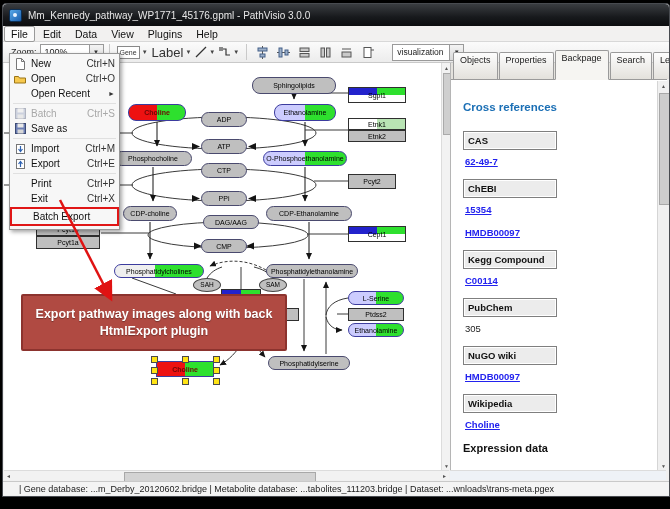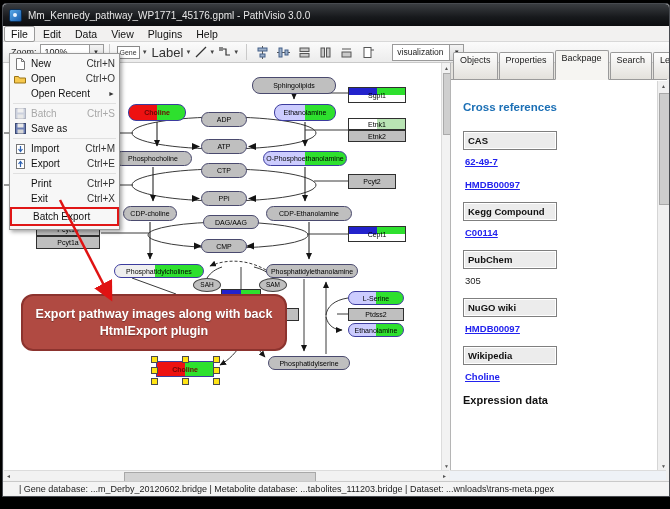--- a/index.html
+++ b/index.html
@@ -49,21 +49,21 @@
   .split-rg{background:linear-gradient(90deg,#ee1111 50%,#2ee02e 50%);color:#6e0606;font-weight:bold;}
   .split-lg{background:linear-gradient(90deg,#ccccfe 50%,#2ee02e 50%);}
   .split-wg{background:linear-gradient(90deg,#efefef 45%,#2ee02e 45%);}
   .gene-bg{background-color:#fff;background-image:linear-gradient(90deg,#2222cc 50%,#2ee02e 50%);
     background-size:100% 50%;background-repeat:no-repeat;background-position:top;}
   .gene-e1{background:linear-gradient(90deg,#ffffff 50%,#b9e4b4 50%);}
   .small-ellipse{border-radius:50%;border:1px solid #444;background:#bfbfbf;font-size:6.5px;}
   .handle{position:absolute;width:5px;height:5px;background:#ffe414;border:1px solid #4a4a4a;z-index:6;}
   
   #callout{left:17px;top:231px;width:266px;height:57px;background:#b04a42;border:2px solid #8c332e;
-    border-radius:12px;z-index:7;color:#fff;font-weight:bold;font-size:12.5px;text-align:center;
+    border-radius:2px;z-index:7;color:#fff;font-weight:bold;font-size:12.5px;text-align:center;
     display:flex;flex-direction:column;justify-content:center;line-height:1.35;text-shadow:0 1px 1px rgba(0,0,0,.35);}
   #callout .hl{color:#35e035;}
   
   #panel{left:446px;top:0;width:217px;height:407px;background:#fff;border-left:1px solid #b5b5b5;}
   #tabbar{left:0;top:0;width:100%;height:17px;background:#e4e2dd;display:flex;align-items:flex-end;
     font-size:9px;color:#222;border-bottom:1px solid #9a9a9a;padding-left:2px;}
   .tab{border:1px solid #9a9a9a;border-bottom:none;background:linear-gradient(180deg,#fdfdfd,#e3e1dc);
     padding:2px 6px 12px 6px;margin-right:1px;border-radius:2px 2px 0 0;height:12px;line-height:11px;text-align:center;}
   .tab.active{background:#f6f5f2;height:14px;font-weight:normal;position:relative;top:1px;border-bottom:1px solid #f6f5f2;}
   #panel-content{left:0;top:18px;width:205px;height:389px;background:#fff;overflow:hidden;padding:6px 0 0 12px;}
@@ -367,20 +367,24 @@
         <span class="tab">Legend</span>
       </div>
       <div class="abs" id="panel-content">
         <div id="bp-title">Cross references</div>
 
         <div class="bp-section">
           <div class="bp-header">CAS</div>
           <div class="bp-value"><a href="#">62-49-7</a></div>
         </div>
         <div class="bp-section">
+          <div class="bp-header">ChEBI</div>
+          <div class="bp-value"><a href="#">15354</a></div>
+        </div>
+        <div class="bp-section">
           <div class="bp-value"><a href="#">HMDB00097</a></div>
         </div>
         <div class="bp-section">
           <div class="bp-header">Kegg Compound</div>
           <div class="bp-value"><a href="#">C00114</a></div>
         </div>
         <div class="bp-section">
           <div class="bp-header">PubChem</div>
           <div class="bp-value bp-plain">305</div>
         </div>

